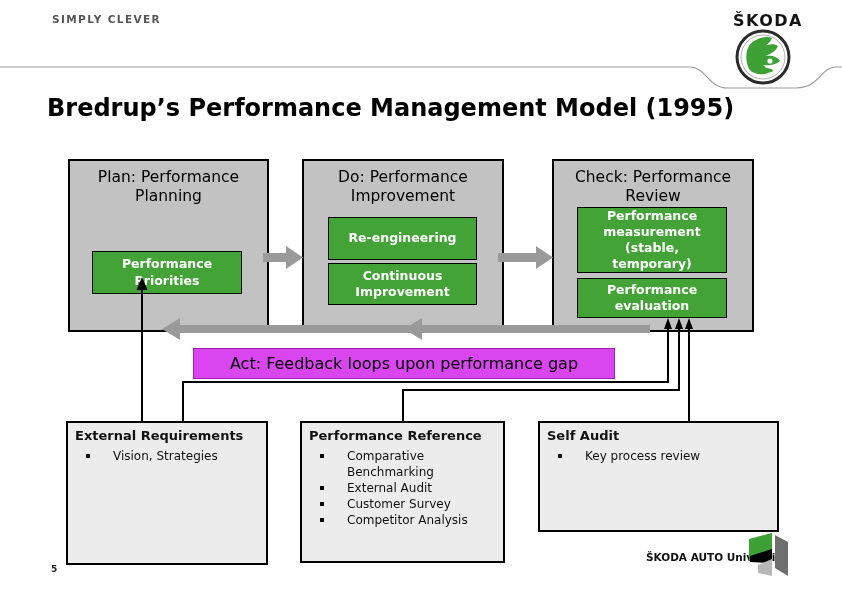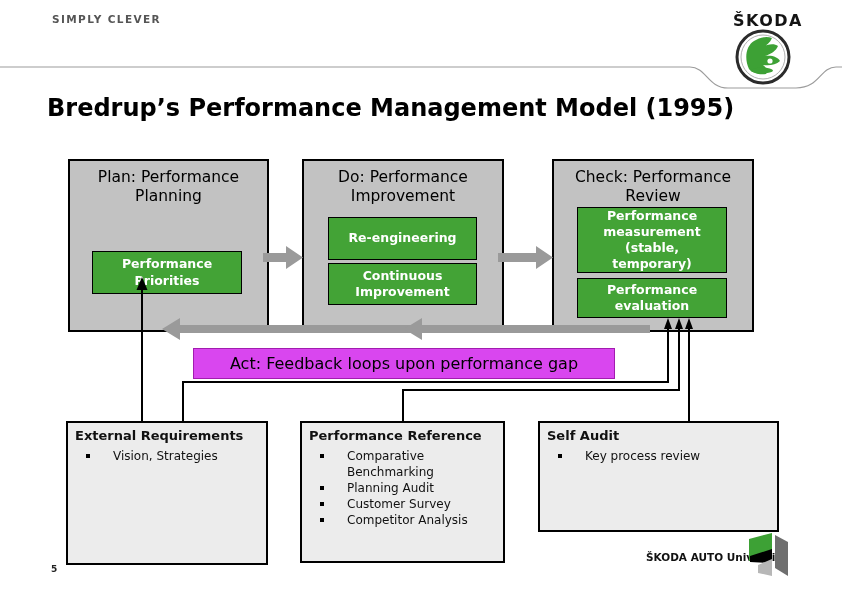--- a/index.html
+++ b/index.html
@@ -109,21 +109,21 @@
 
   <div class="panel" id="panel-reference">
     <h4 class="panel-title">Performance Reference</h4>
     <ul>
       <li>
           <span class="sq"></span>
           <span>Comparative Benchmarking</span>
         </li>
       <li>
           <span class="sq"></span>
-          <span>Planning Audit</span>
+          <span>External Audit</span>
         </li>
       <li>
           <span class="sq"></span>
           <span>Customer Survey</span>
         </li>
       <li>
           <span class="sq"></span>
           <span>Competitor Analysis</span>
         </li>
     </ul>

